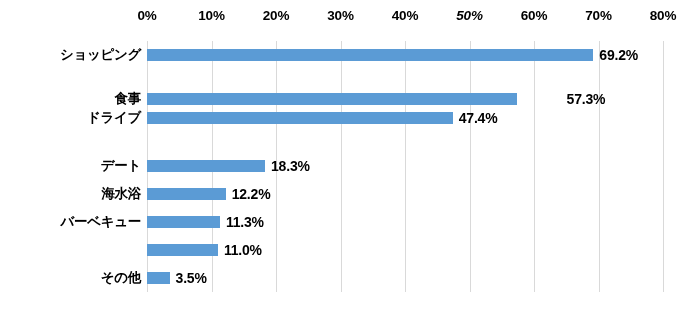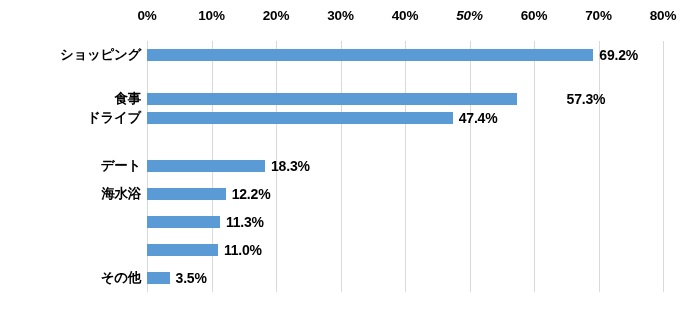--- a/index.html
+++ b/index.html
@@ -150,20 +150,21 @@
         <span class="cat-label">デート</span>
         <div class="bar" style="width: 118.035px; height: 12px; background: rgb(91, 155, 213);"></div>
         <span class="val-label" style="left: 271.035px;">18.3%</span>
       </div>
       <div class="row" style="top: 139.444px; height: 27.8889px;">
         <span class="cat-label">海水浴</span>
         <div class="bar" style="width: 78.69px; height: 12px; background: rgb(91, 155, 213);"></div>
         <span class="val-label" style="left: 231.69px;">12.2%</span>
       </div>
       <div class="row" style="top: 167.333px; height: 27.8889px;">
+        <span class="cat-label">バーベキュー</span>
         <div class="bar" style="width: 72.885px; height: 12px; background: rgb(91, 155, 213);"></div>
         <span class="val-label" style="left: 225.885px;">11.3%</span>
       </div>
       <div class="row" style="top: 195.222px; height: 27.8889px;">
         <div class="bar" style="width: 70.95px; height: 12px; background: rgb(91, 155, 213);"></div>
         <span class="val-label" style="left: 223.95px;">11.0%</span>
       </div>
       <div class="row" style="top: 223.111px; height: 27.8889px;">
         <span class="cat-label">その他</span>
         <div class="bar" style="width: 22.575px; height: 12px; background: rgb(91, 155, 213);"></div>

